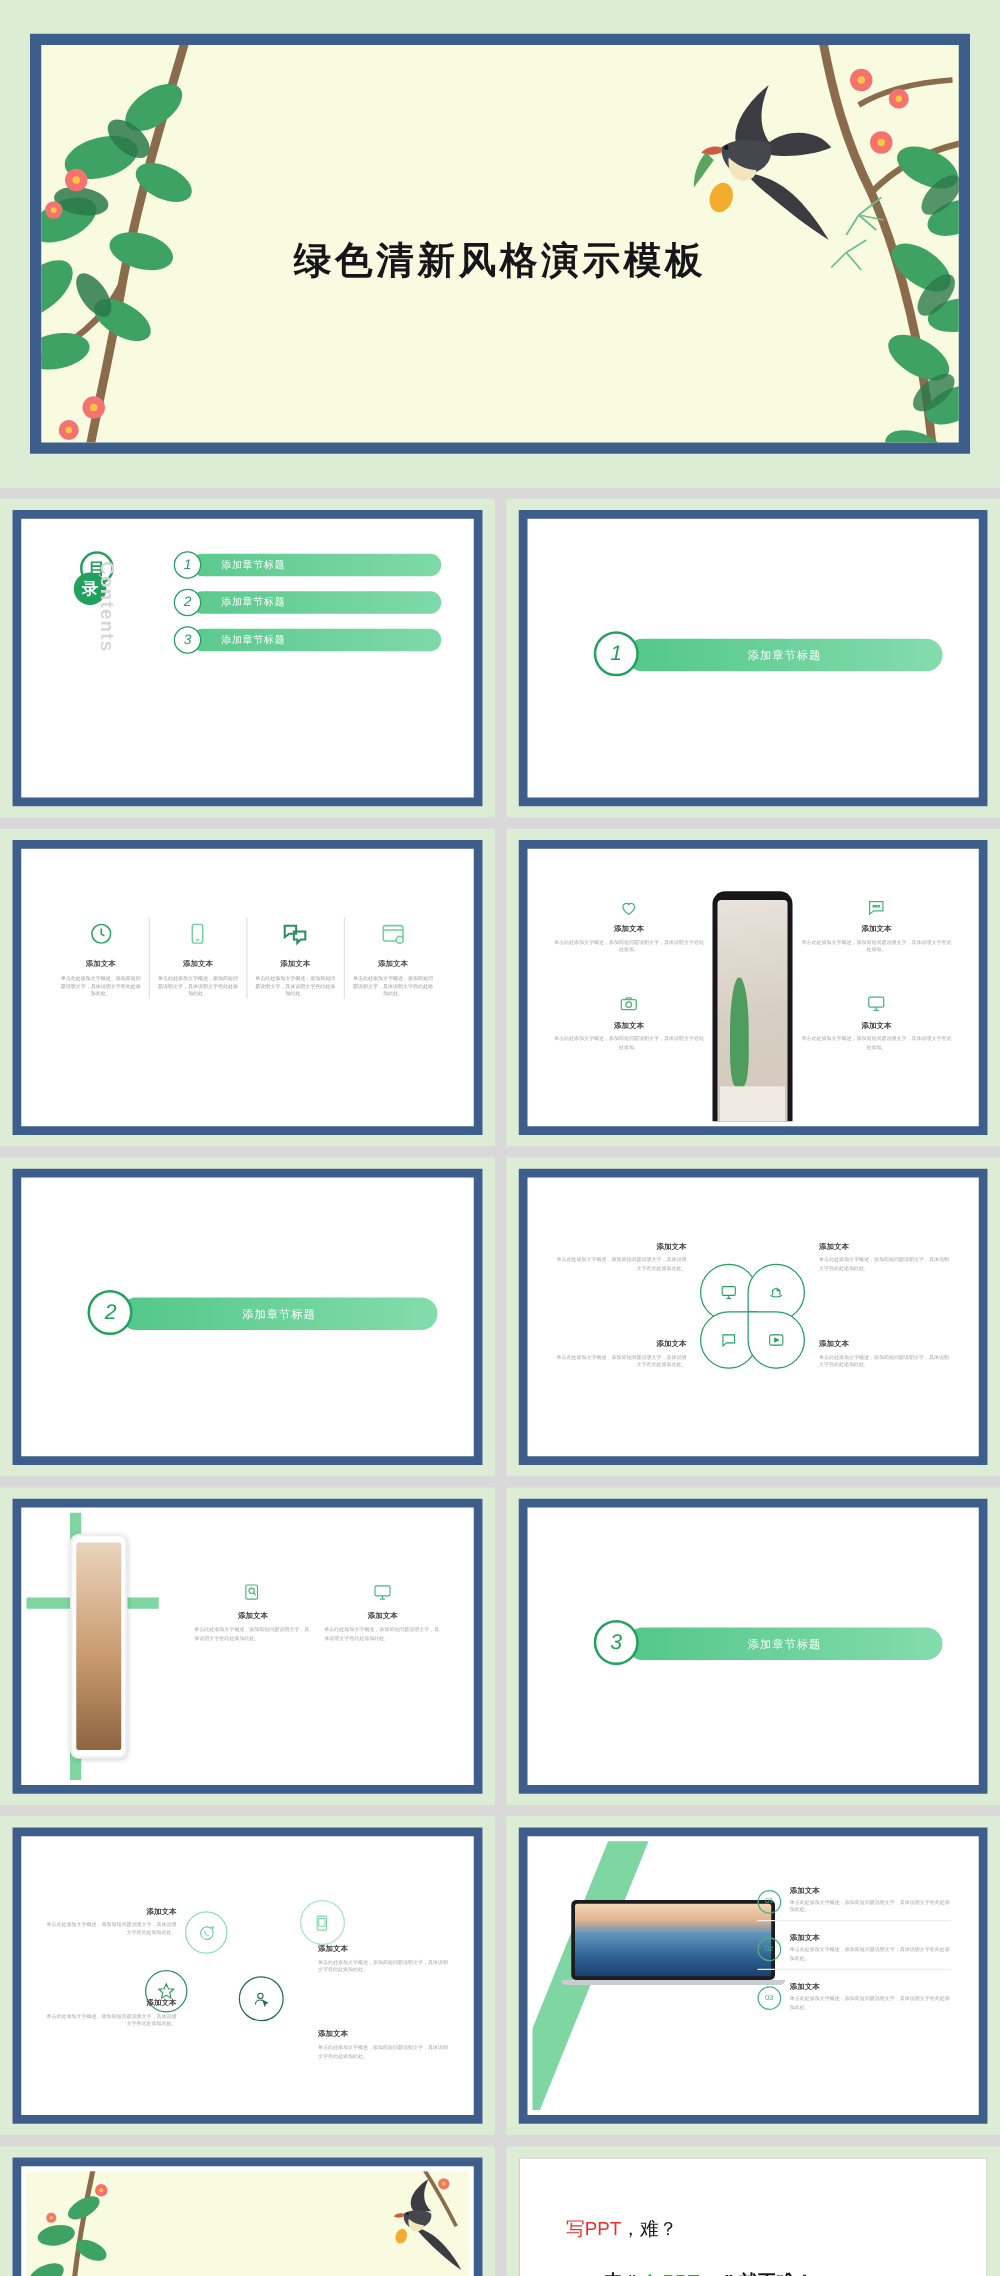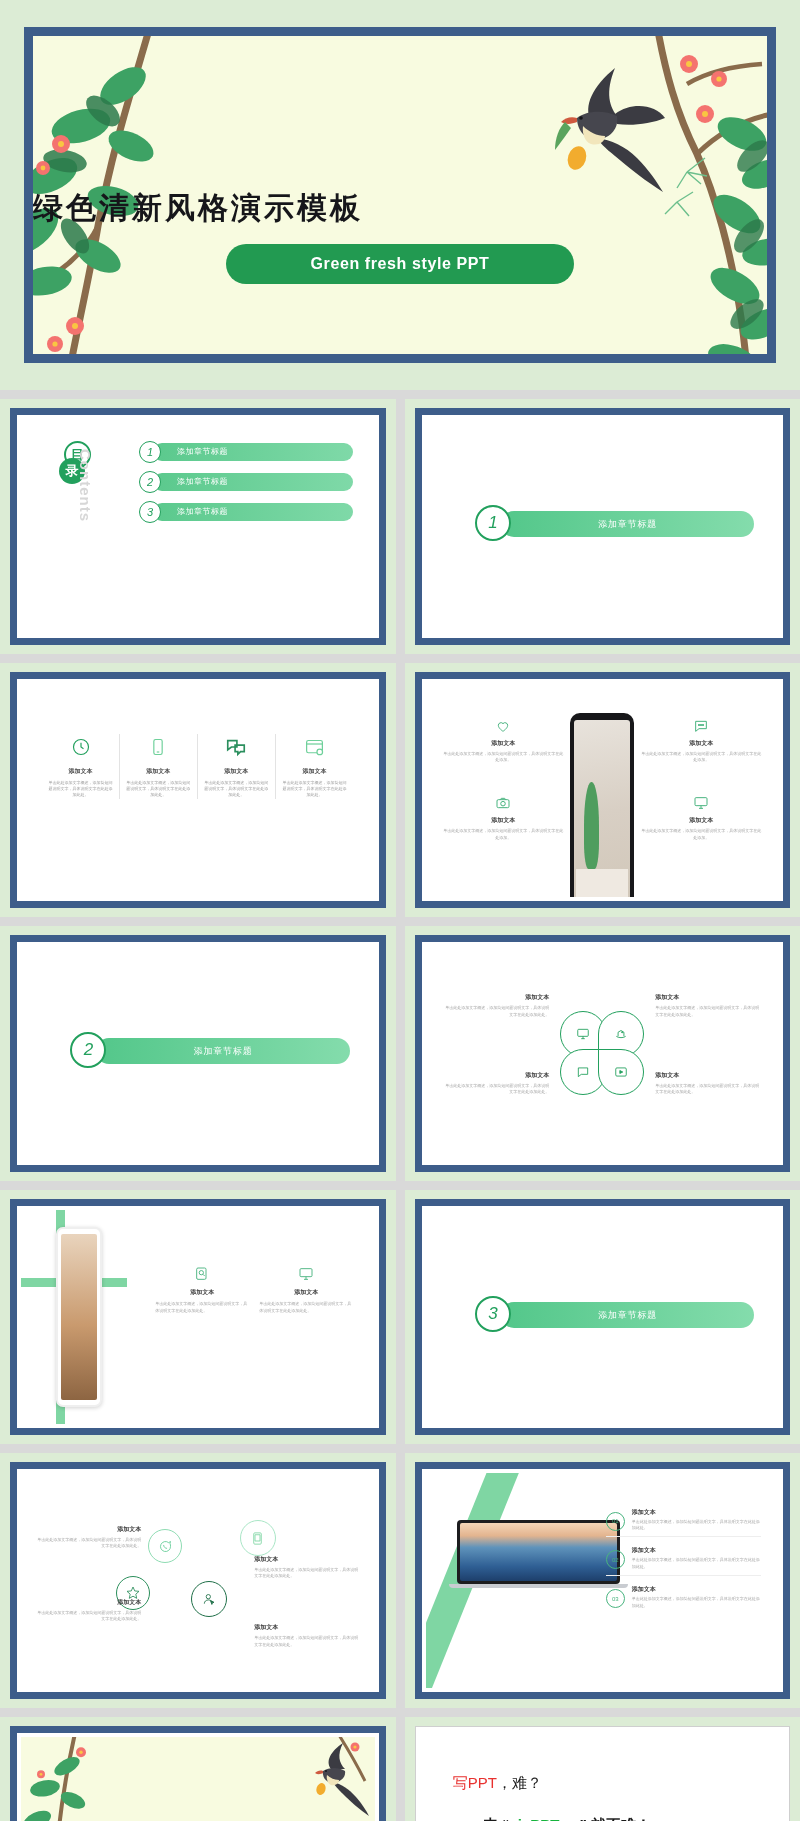--- a/index.html
+++ b/index.html
@@ -19,20 +19,21 @@
   }
   .hero-frame {
     position: absolute;
     left: 24px; top: 27px; right: 24px; bottom: 27px;
     border: 9px solid #3d5d8a;
     background: #f8fbe0;
   }
   .hero-inner { position: absolute; inset: 0; overflow: hidden; }
   .hero-title {
     position: absolute; left: 0; right: 0; top: 152px;
+    text-align: center;
     font-size: 30px; font-weight: bold; color: #16161a;
     letter-spacing: 3px;
     z-index: 6;
   }
   .hero-btn {
     position: absolute; left: 50%; transform: translateX(-50%);
     top: 208px;
     width: 348px; height: 40px; line-height: 40px;
     border-radius: 20px;
     background: #229a51;
@@ -300,21 +301,20 @@
           <path d="M24 72 C34 64 52 64 64 70 C66 82 58 92 44 94 C32 94 24 84 24 72 Z" fill="#46464e"></path>
           <path d="M44 92 C58 94 72 100 84 112 C96 124 104 136 110 146 C94 136 76 122 62 110 C52 102 46 96 44 92 Z" fill="#3b3b42"></path>
           <path d="M30 80 C36 86 44 90 52 90 C52 96 46 100 38 98 C32 96 29 88 30 80 Z" fill="#f2e6bc"></path>
           <path d="M24 72 C18 70 12 72 8 76 C13 79 19 78 24 76 Z" fill="#cf5a3f"></path>
           <circle cx="28" cy="72" r="1.8" fill="#16161a"></circle>
           <path d="M12 76 C6 82 2 92 2 104 C8 96 14 88 18 82 Z" fill="#5aa45d"></path>
           <ellipse cx="24" cy="112" rx="9" ry="12" transform="rotate(18 24 112)" fill="#f2ac2e"></ellipse>
         </svg>
 
         <div class="hero-title">绿色清新风格演示模板</div>
-        <div class="hero-btn">Green fresh style PPT</div>
       </div>
     </div>
   </div>
 
   <div class="grid">
 
     <div class="cell">
       <div class="slide">
         <div class="slide-pad">
           <div class="toc-badge">

